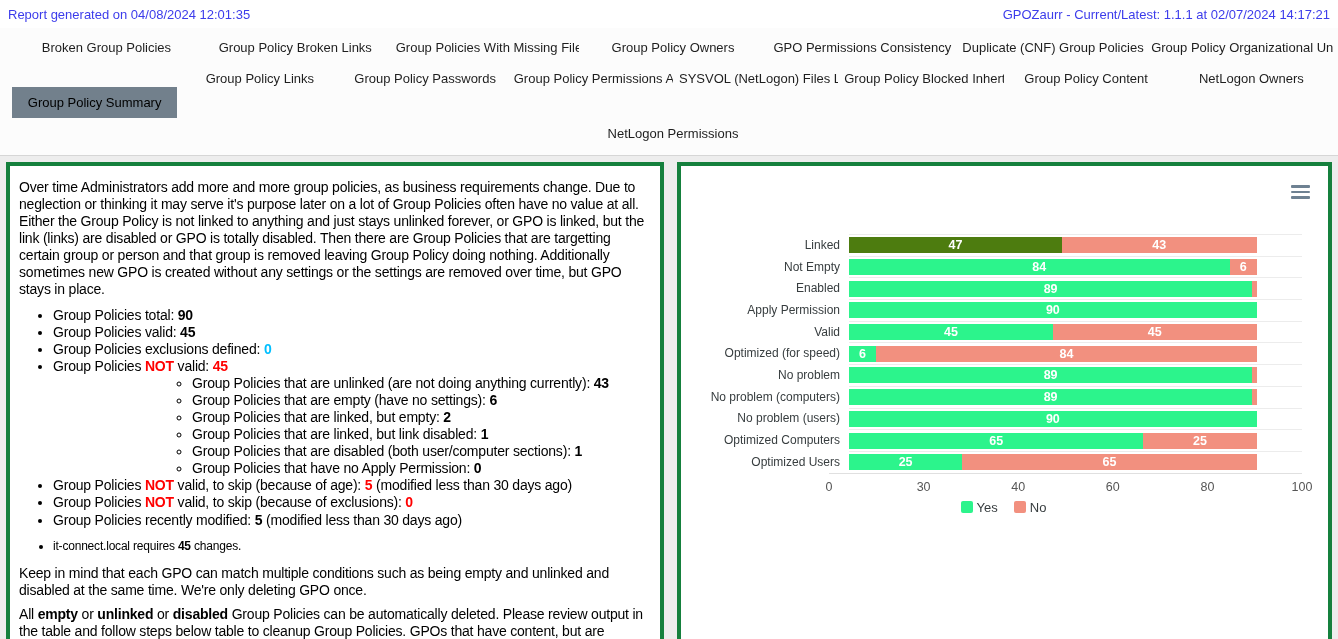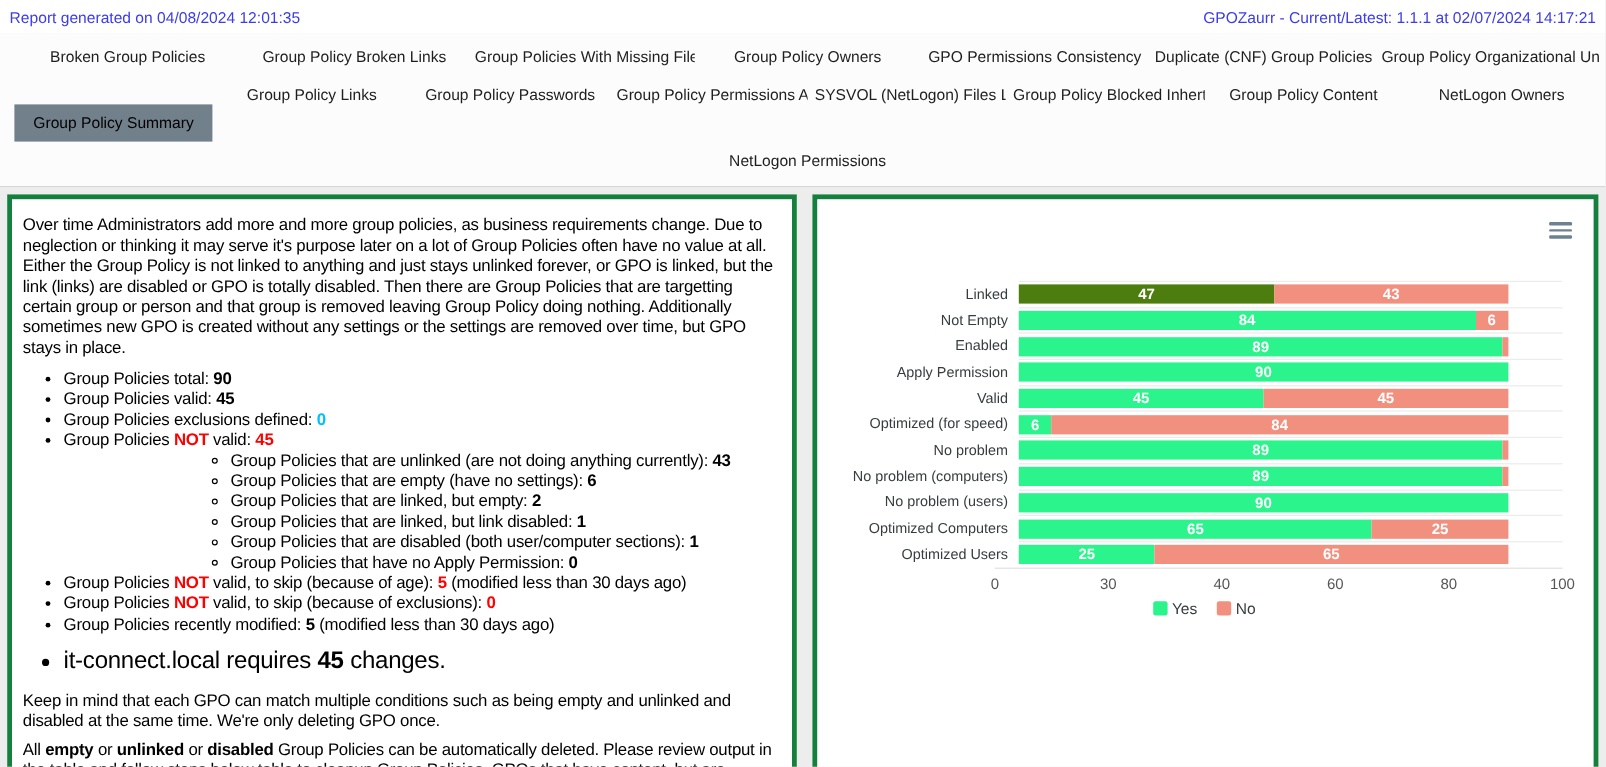--- a/index.html
+++ b/index.html
@@ -16,21 +16,21 @@
   .panel { background: #ffffff; border: 4px solid #15803d; height: 100%; overflow: hidden; }
   .panel.left { width: 658px; padding: 6px 9px; }
   .panel.right { flex: 1; padding: 8px 12px 6px 10px; position: relative; }
 
   .panel.left p { font-size: 14px; line-height: 1.21; letter-spacing: -0.2px; color: #000; margin: 7px 0; }
   .panel.left .heading { font-weight: bold; margin-top: 14px; }
   ul.stats { list-style-type: disc; padding-left: 34px; margin: 9px 0; }
   ul.stats li { font-size: 14px; line-height: 1.22; letter-spacing: -0.2px; color: #000; }
   ul.sub { list-style-type: circle; padding-left: 139px; margin: 0; }
   ul.domains { list-style-type: disc; padding-left: 34px; margin: 10px 0 12px 0; }
-  ul.domains li { font-size: 20px; line-height: 1.22; letter-spacing: -0.2px; }
+  ul.domains li { font-size: 12px; line-height: 1.22; letter-spacing: -0.2px; }
   .b { font-weight: 700; }
   .r { font-weight: 700; color: #ff0000; }
   .c { font-weight: 700; color: #00bfff; }
 
   .chart-head { position: relative; height: 34px; }
   .chart-title { text-align: center; font-size: 17px; font-weight: bold; color: #373d3f; padding-top: 6px; letter-spacing: 0.2px; }
   .menu-icon { position: absolute; right: 6px; top: 8px; width: 19px; cursor: pointer; }
   .menu-icon span { display: block; height: 2.5px; background: #6e8192; margin: 3px 0; border-radius: 1px; }
 
   .chart { margin-top: 26px; padding-right: 14px; }

